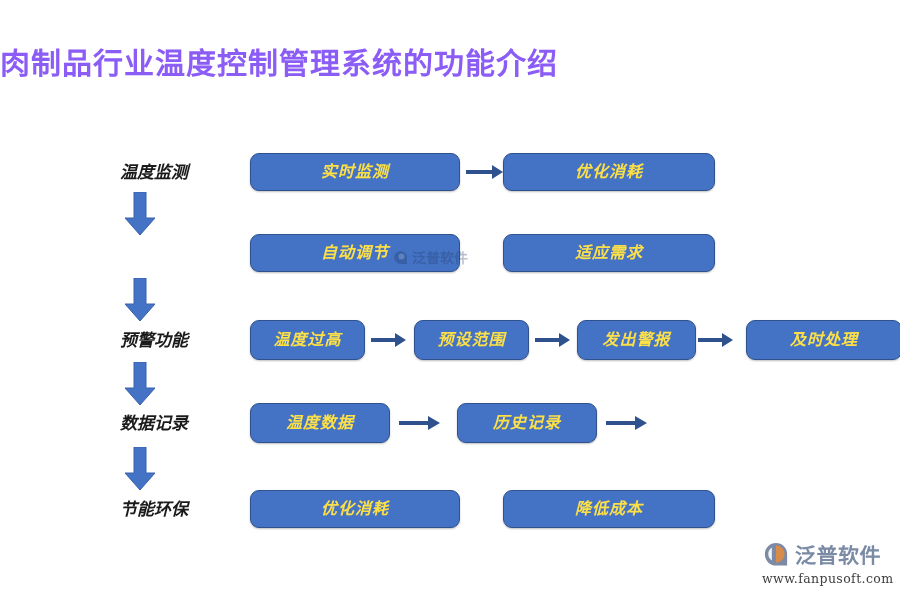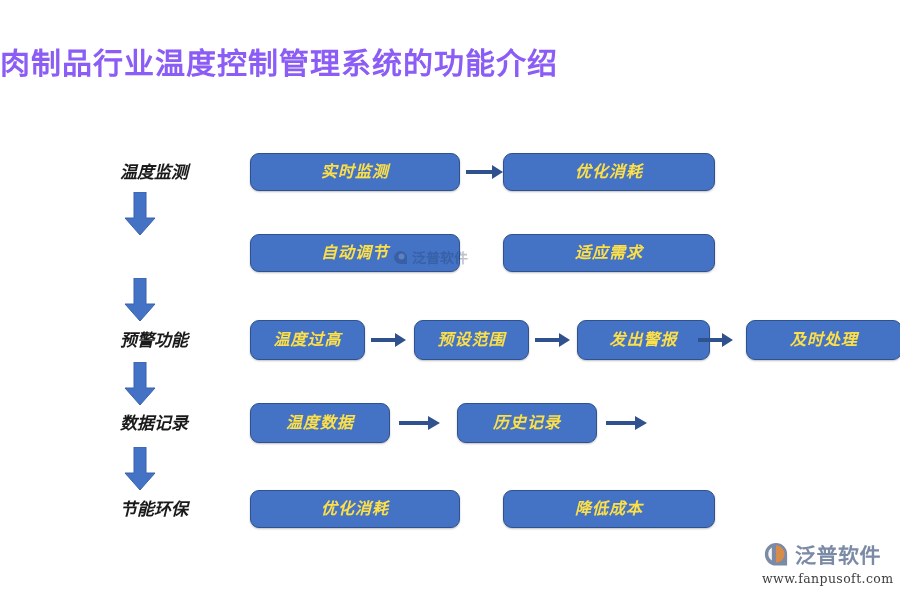--- a/index.html
+++ b/index.html
@@ -229,21 +229,21 @@
     </div>
 
     <div class="node tall" style="left:400px; width:115px;">预设范围</div>
 
     <div class="right-arrow" style="left:521px; width:36px;">
       <svg width="36" height="20" viewBox="0 0 36 20">
         <path d="M0 8 H24 V3 L35 10 L24 17 V12 H0 Z" fill="#2F528F"></path>
       </svg>
     </div>
 
-    <div class="node tall" style="left:563px; width:133px;">发出警报</div>
+    <div class="node tall" style="left:563px; width:119px;">发出警报</div>
 
     <div class="right-arrow" style="left:684px; width:36px;">
       <svg width="36" height="20" viewBox="0 0 36 20">
         <path d="M0 8 H24 V3 L35 10 L24 17 V12 H0 Z" fill="#2F528F"></path>
       </svg>
     </div>
 
     <div class="node tall" style="left:732px; width:156px;">及时处理</div>
   </div>
 

